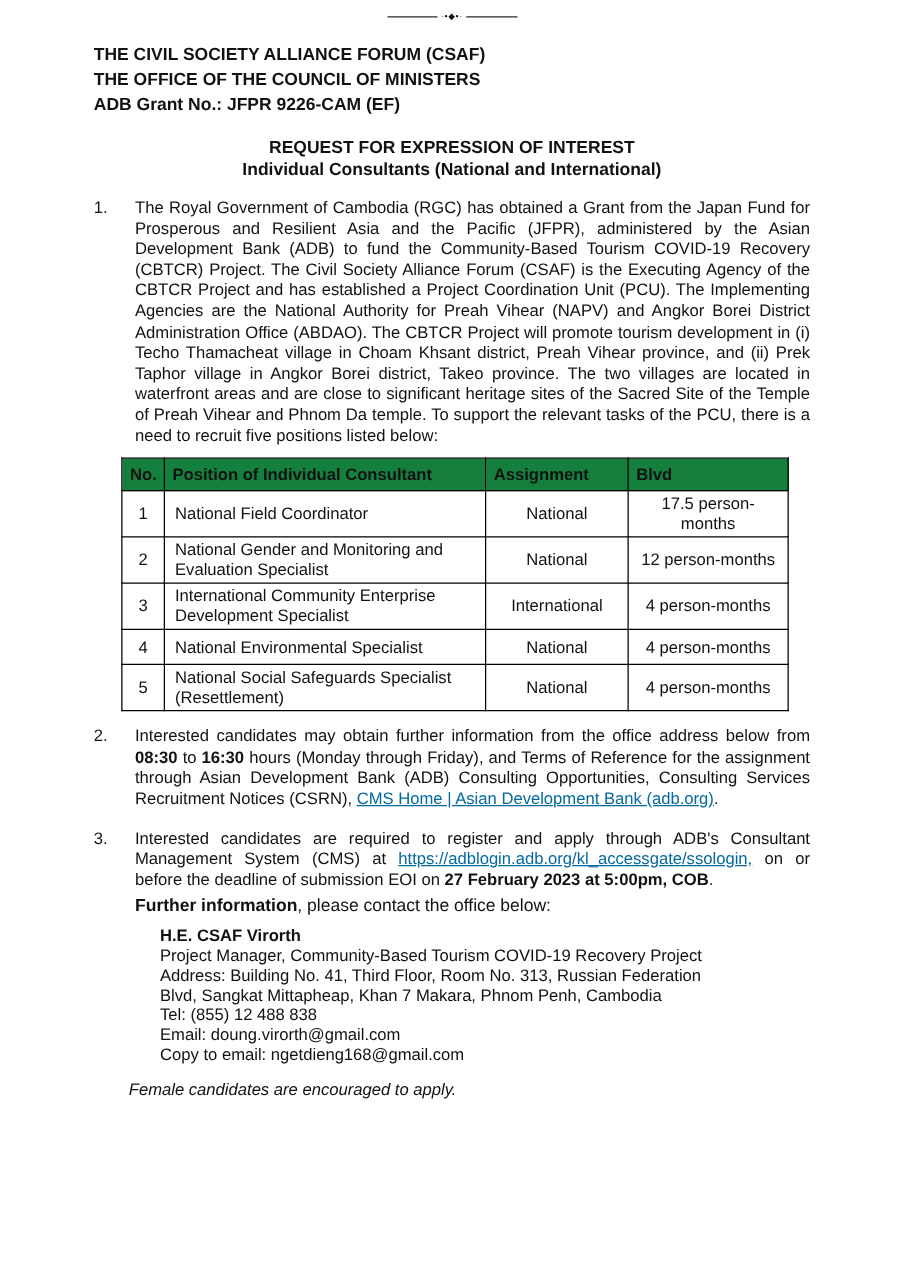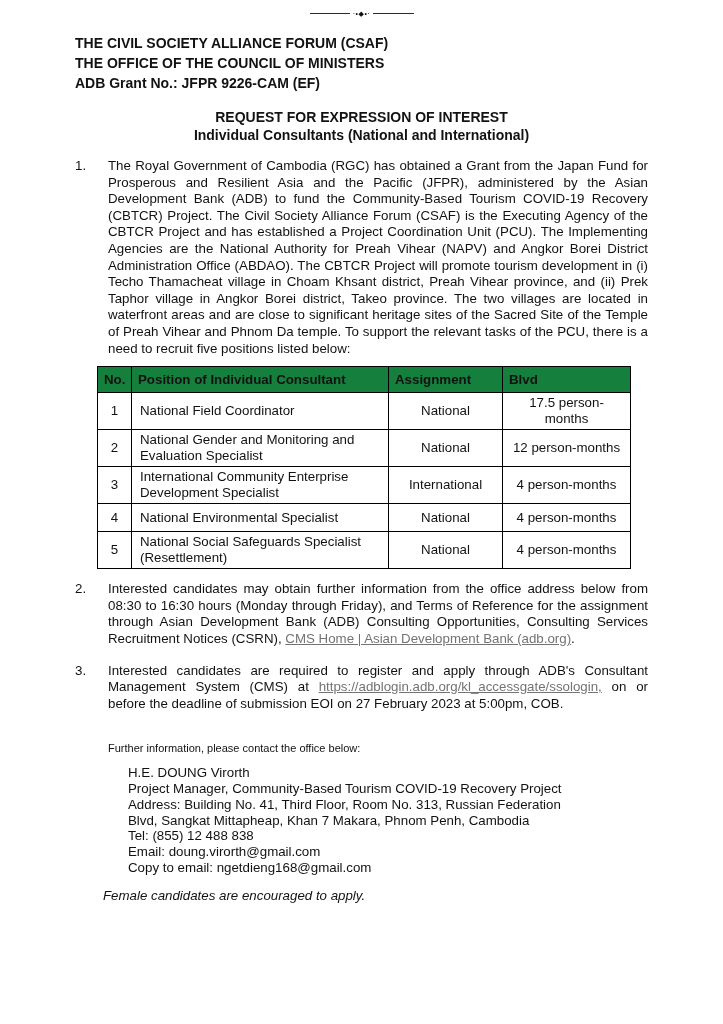--- a/index.html
+++ b/index.html
@@ -64,21 +64,21 @@
     display: flex;
     font-size: 13.3px;
     line-height: 16.6px;
   }
   .num-para .num { width: 33px; flex: 0 0 33px; }
   .num-para .ptext { flex: 1; text-align: justify; }
   .p1 { margin-top: 14px; }
   .p2 { margin-top: 12px; }
   .p3 { margin-top: 15px; }
   a.doclink {
-    color: #737373;
+    color: #0369a1;
     text-decoration: underline;
     cursor: pointer;
     word-break: break-all;
   }
 
   
   table.positions {
     margin: 9px 0 0 22px;
     border-collapse: collapse;
     width: 533px;
@@ -97,39 +97,39 @@
   table.positions th {
     background: #15803d;
     font-weight: bold;
     text-align: left;
     height: 26px;
   }
   table.positions td { height: 28px; text-align: center; }
   table.positions td.pos { text-align: left; padding-left: 8px; }
 
   .further-line {
-    margin-top: 28px;
+    margin-top: 4px;
     padding-left: 33px;
-    font-size: 11px;
+    font-size: 14px;
     line-height: 17px;
   }
   .contact-block {
     margin-top: 8px;
     padding-left: 53px;
     font-size: 13.3px;
     line-height: 15.8px;
   }
   .footer-note {
     margin-top: 11px;
     padding-left: 28px;
     font-style: italic;
     font-size: 13.3px;
     line-height: 17px;
   }
-  b { font-weight: normal; }
+  b { font-weight: bold; }
 </style>
 </head>
 <body>
 
 <div class="page">
 
 
   <div class="ornament-divider">
     <span class="line"></span>
     <span class="glyphs">·•◆•·</span>
@@ -207,21 +207,21 @@
   </div>
 
   <div class="num-para p3">
     <div class="num">3.</div>
     <div class="ptext"><span>Interested candidates are required to register and apply through ADB's Consultant Management System (CMS) at </span><a class="doclink">https://adblogin.adb.org/kl_accessgate/ssologin,</a><span> on or before the deadline of submission EOI on </span><b>27 February 2023 at 5:00pm, COB</b><span>.</span></div>
   </div>
 
   <div class="further-line"><b>Further information</b><span>, please contact the office below:</span></div>
 
   <div class="contact-block">
-    <div><b>H.E. DOUNG Virorth</b></div>
+    <div><b>H.E. CSAF Virorth</b></div>
     <div>Project Manager, Community-Based Tourism COVID-19 Recovery Project</div>
     <div>Address: Building No. 41, Third Floor, Room No. 313, Russian Federation</div>
     <div>Blvd, Sangkat Mittapheap, Khan 7 Makara, Phnom Penh, Cambodia</div>
     <div>Tel: (855) 12 488 838</div>
     <div>Email: doung.virorth@gmail.com</div>
     <div>Copy to email: ngetdieng168@gmail.com</div>
   </div>
 
   <div class="footer-note">Female candidates are encouraged to apply.</div>
 

